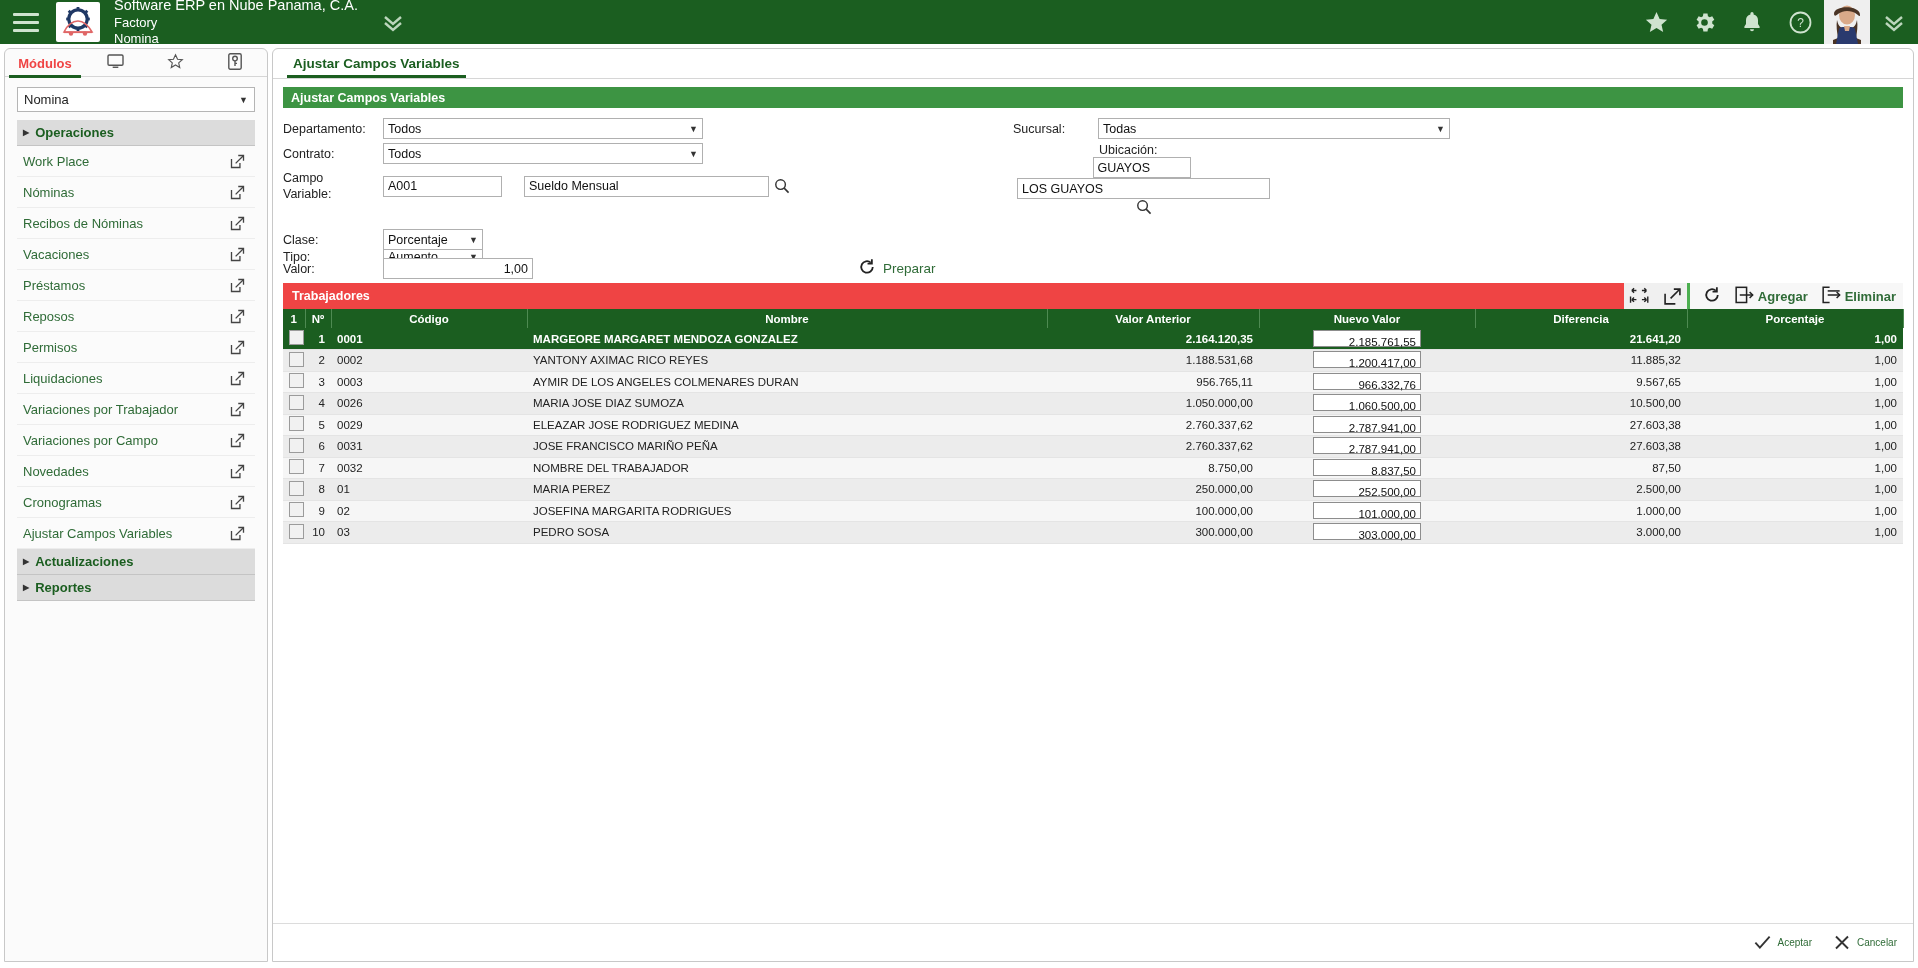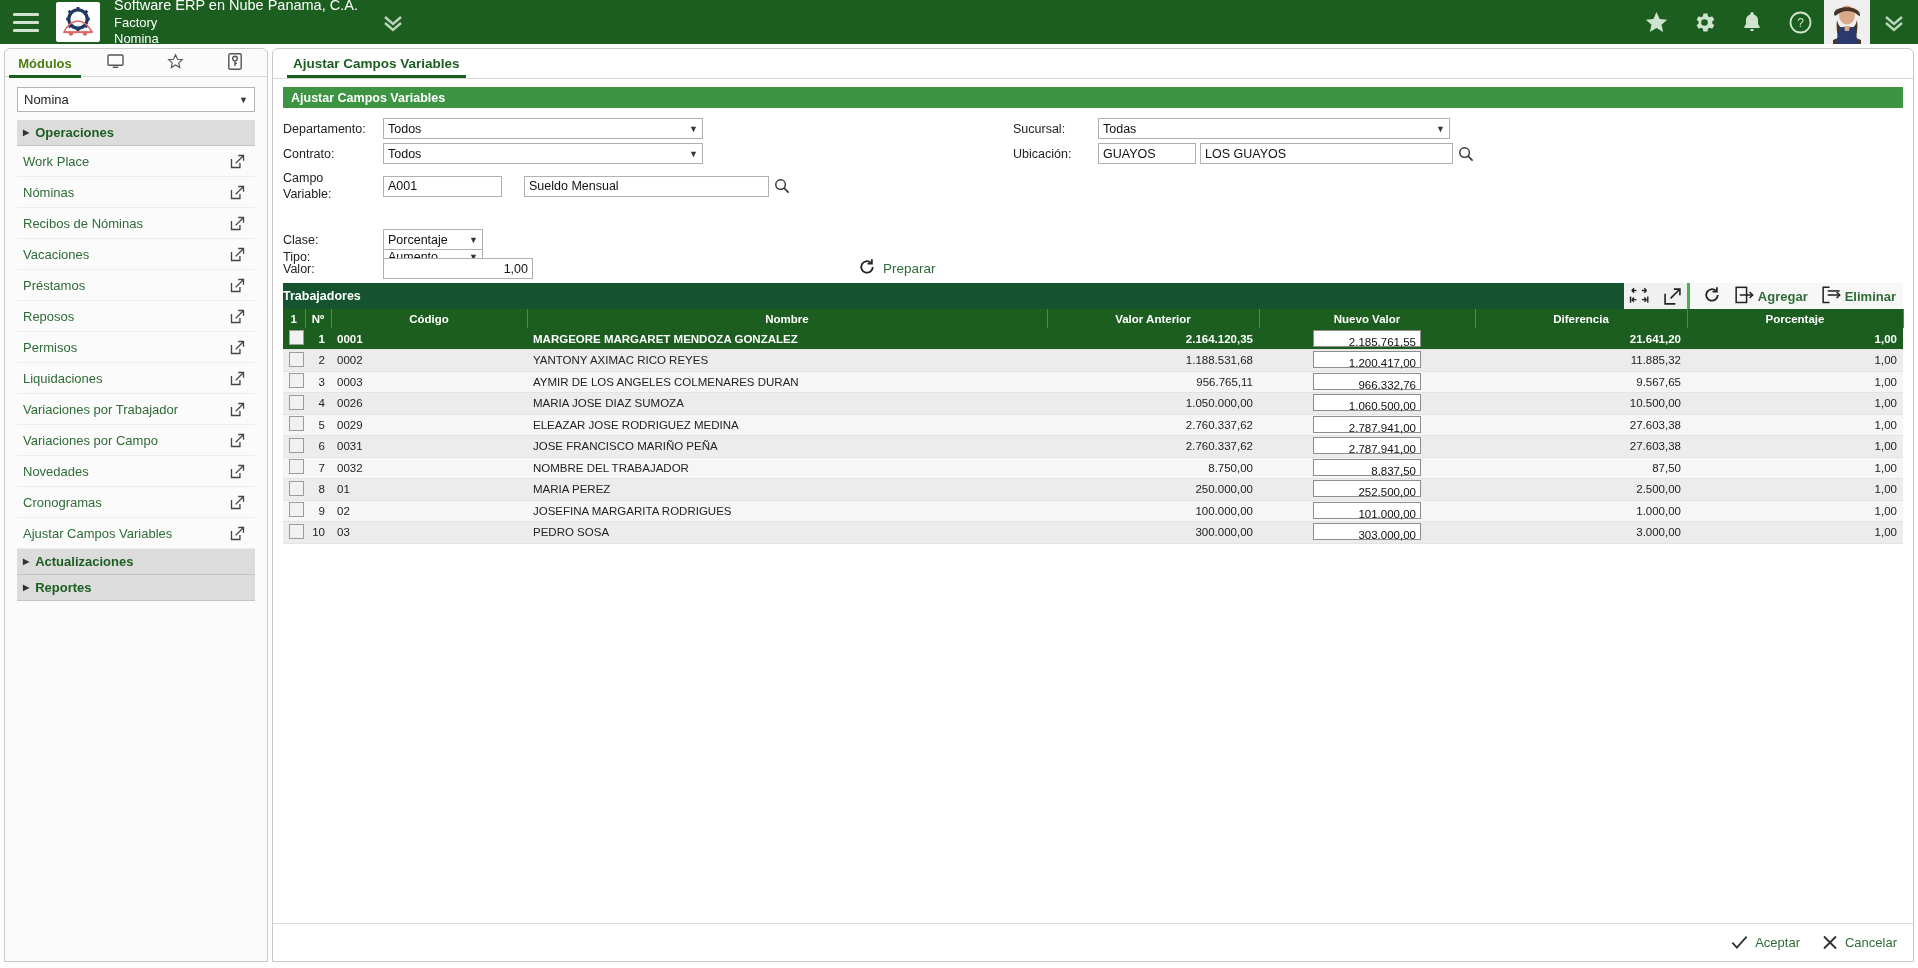--- a/index.html
+++ b/index.html
@@ -50,21 +50,21 @@
 
   
   .leftpanel {
     position: absolute; top: 48px; left: 4px; width: 264px; height: 914px;
     background: #fbfbfb;
     border: 1px solid #c8c8c8; border-radius: 6px 6px 0 0;
   }
   .lp-tabs { display: flex; height: 28px; border-bottom: 1px solid #d6d6d6; }
   .lp-tab {
     flex: 0 0 auto; display: flex; align-items: center; justify-content: center;
-    font-size: 13px; font-weight: bold; color: #4d7c0f; cursor: pointer;
+    font-size: 13px; font-weight: bold; color: #ef4444; cursor: pointer;
     position: relative; height: 28px;
   }
   .lp-tab.modules { width: 80px; }
   .lp-tab.icontab { width: 60px; color: #555; }
   .lp-tab.active::after {
     content: ""; position: absolute; left: 4px; right: 4px; bottom: -1px; height: 3px; background: #1b5e20;
   }
   .lp-body { padding: 10px 12px 0 12px; }
   .module-select {
     width: 100%; height: 25px; border: 1px solid #b5b5b5; background: #fff;
@@ -126,32 +126,32 @@
   .ctl-input.num { justify-content: flex-end; }
   .search-ico { margin-left: 5px; color: #333; cursor: pointer; display:flex; align-items:center;}
 
   .f-dep  { position: absolute; left: 0;   top: 10px; }
   .f-con  { position: absolute; left: 0;   top: 35px; }
   .f-cv   { position: absolute; left: 0;   top: 62px; }
   .f-tipo { position: absolute; left: 0;   top: 95px; margin-top: 43px; }
   .f-cla  { position: absolute; left: 0;   top: 121px; }
   .f-val  { position: absolute; left: 0;   top: 150px; }
   .f-suc  { position: absolute; left: 730px; top: 10px; }
-  .f-ubi  { position: absolute; left: 730px; top: 35px; }
+  .f-ubi  { position: absolute; left: 730px; top: 35px; flex-direction: column; }
 
   .prep-btn {
     position: absolute; left: 575px; top: 150px;
     display: flex; align-items: center; gap: 7px;
     font-size: 13.5px; color: #2f6b37; cursor: pointer;
   }
 
   
   .grid-head {
-    height: 26px; background: #14532d; display: flex; align-items: center;
-    color: #fff; font-size: 12.5px; font-weight: bold; padding-left: 0;
+    height: 26px; background: #ef4444; display: flex; align-items: center;
+    color: #fff; font-size: 12.5px; font-weight: bold; padding-left: 9px;
   }
   .grid-tools { margin-left: auto; display: flex; align-items: center; height: 26px; }
   .tool-chip {
     background: #f0f0f0; height: 26px; display: flex; align-items: center;
     padding: 0 5px; gap: 4px; color: #333; cursor: pointer;
   }
   .tool-btn {
     display: flex; align-items: center; gap: 4px; padding: 0 7px; height: 26px;
     color: #2f6b37; font-size: 13px; cursor: pointer; background: #f7f7f7;
   }
@@ -182,21 +182,21 @@
     font-size: 11.5px; height: 17px; line-height: 15px; padding: 4px 4px;
     width: 108px; text-align: right; font-weight: normal;
   }
   .t-c { text-align: center; } .t-r { text-align: right; } .t-l { text-align: left; }
 
   
   .panelfoot {
     height: 38px; border-top: 1px solid #dcdcdc; display: flex; align-items: center;
     justify-content: flex-end; padding-right: 16px; gap: 22px; background: #fff;
   }
-  .foot-btn { display: flex; align-items: center; gap: 7px; font-size: 13px; color: #2f6b37; cursor: pointer; }
+  .foot-btn { display: flex; align-items: center; gap: 7px; font-size: 10px; color: #2f6b37; cursor: pointer; }
   .foot-btn .gl { color: #333; display:flex; align-items:center; }
 </style>
 </head>
 <body>
 
 <div class="topbar">
   <div class="hamburger">
     <span></span>
       <span></span>
       <span></span>

